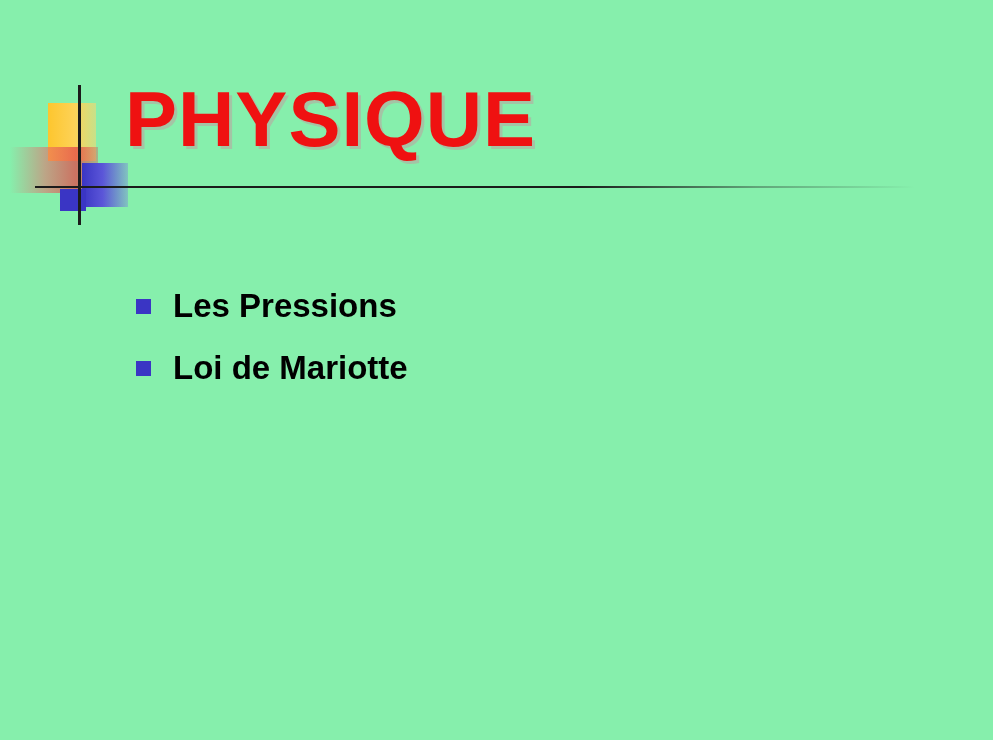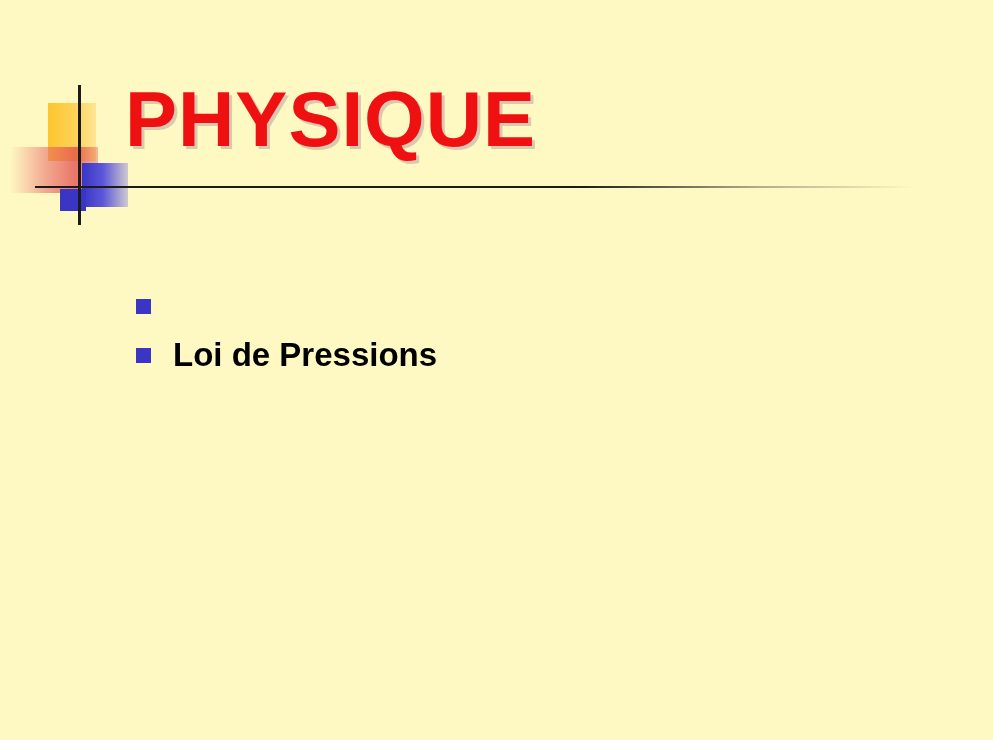--- a/index.html
+++ b/index.html
@@ -12,21 +12,21 @@
     height: 740px;
     font-family: "Liberation Sans", sans-serif;
     overflow: hidden;
     position: relative;
   }
 
   .slide {
     position: relative;
     width: 993px;
     height: 740px;
-    background: #fef9c3;
+    background: #86efac;
   }
 
   
   .ornament {
     position: absolute;
     left: 10px;
     top: 85px;
     width: 130px;
     height: 140px;
   }
@@ -141,23 +141,24 @@
   </div>
 
   <div class="rule-h"></div>
 
   <div class="title">PHYSIQUE</div>
 
   <div class="bullets">
 
     <div class="bullet-row">
       <span class="bullet-marker"></span>
+      <span class="bullet-text">Les Pressions</span>
     </div>
 
 
     <div class="bullet-row">
       <span class="bullet-marker"></span>
-      <span class="bullet-text">Loi de Pressions</span>
+      <span class="bullet-text">Loi de Mariotte</span>
     </div>
 
   </div>
 
 </div>
 
 </body></html>

